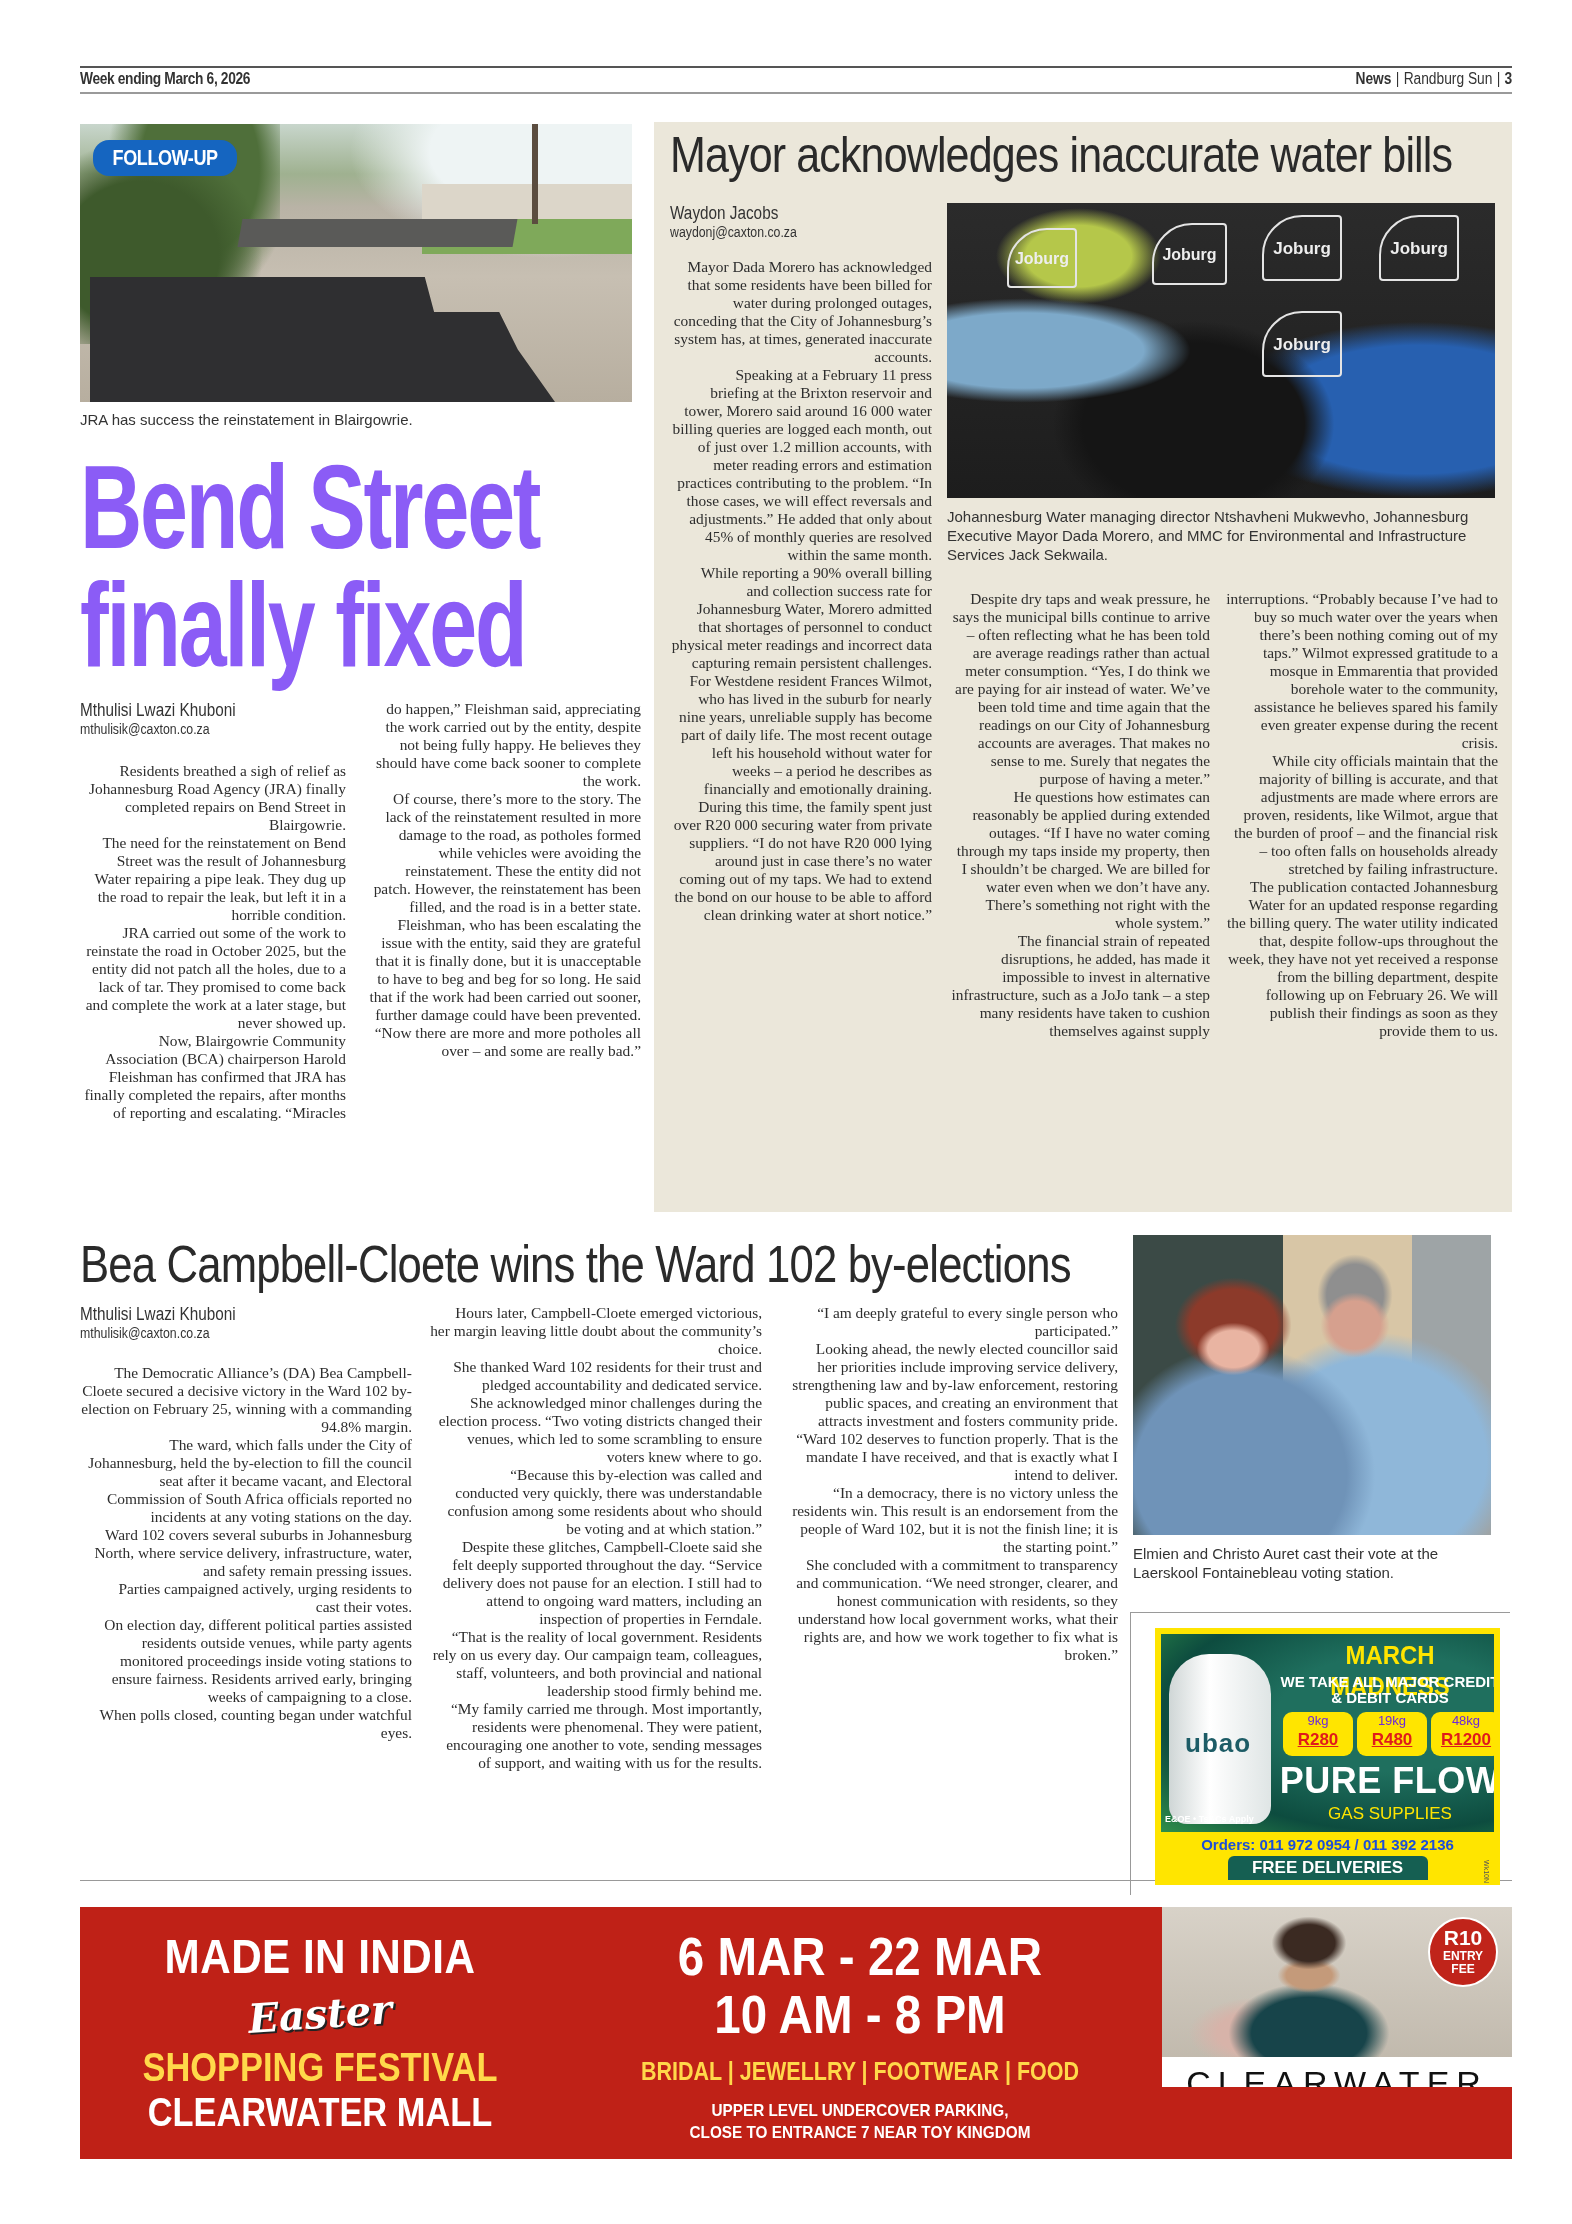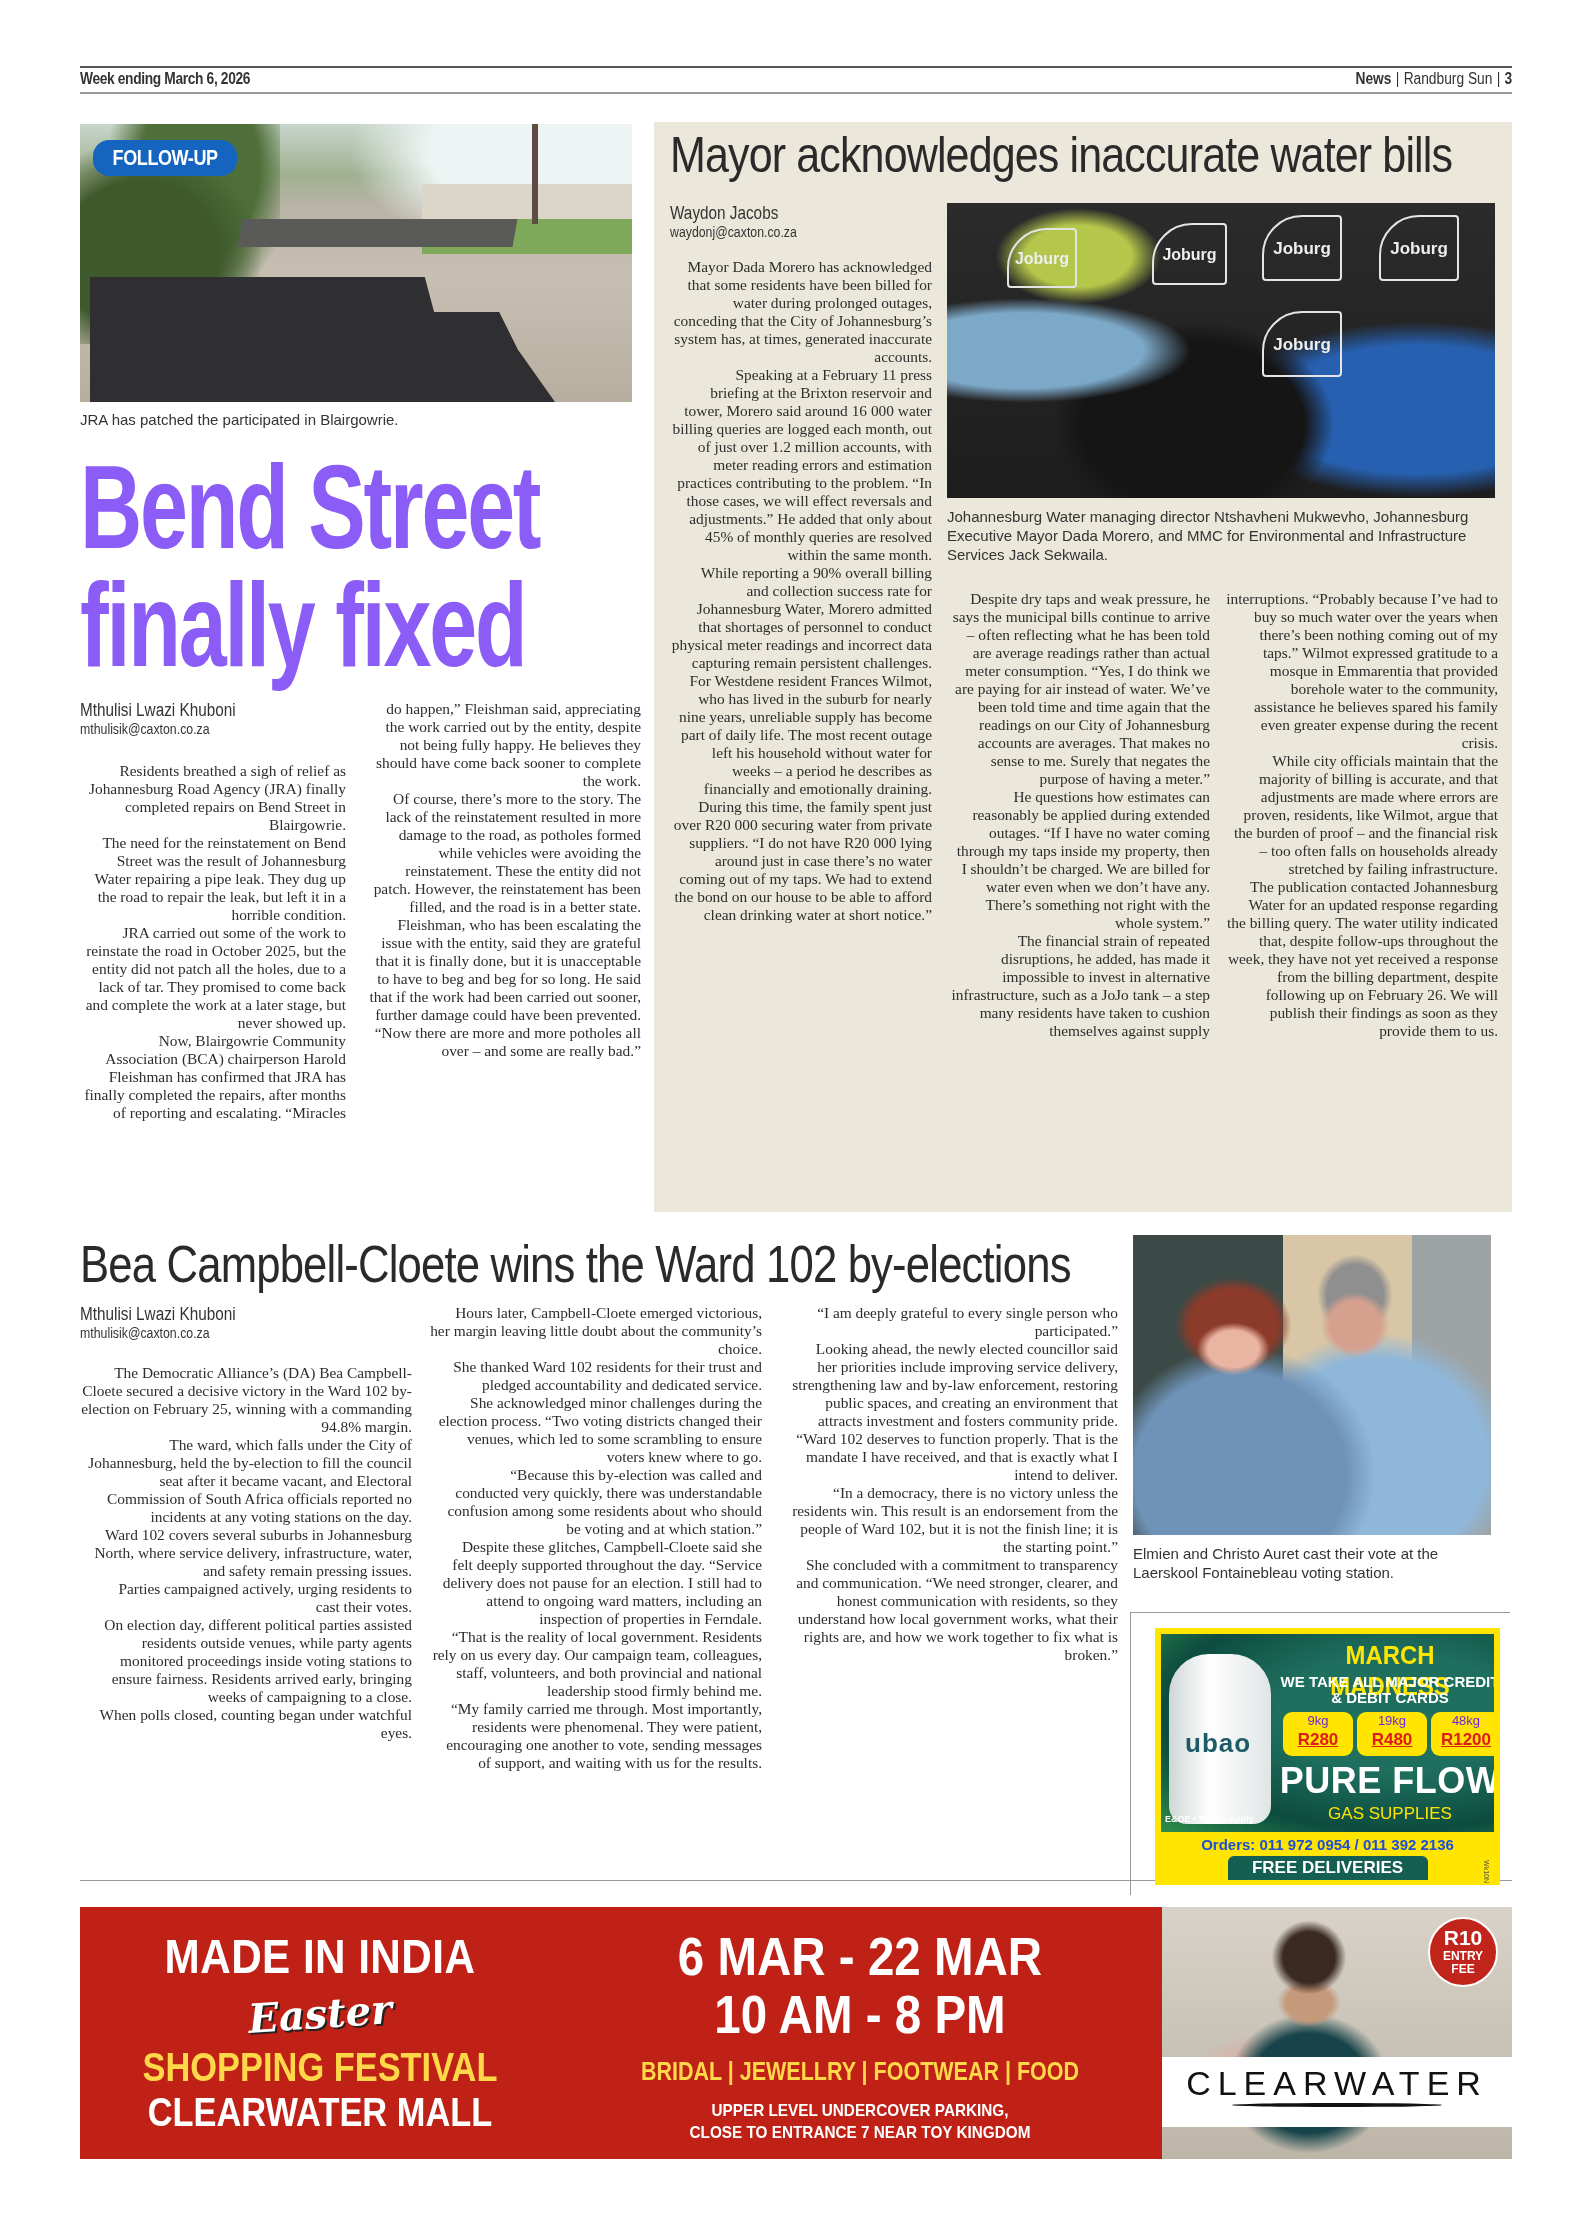--- a/index.html
+++ b/index.html
@@ -94,21 +94,21 @@
   .india { left: 80px; top: 1907px; width: 1432px; height: 252px; background: #bf2117; }
   .india-left { position:absolute; left: 0; top: 0; width: 480px; text-align:center; font-family:"Liberation Sans", sans-serif; font-weight:bold; }
   .mii { margin-top: 22px; font-size: 48px; color:#fff; transform: scaleX(0.88); letter-spacing: 0.5px; }
   .easter { margin-top: 6px; font-family: "DejaVu Serif", serif; font-style: italic; font-weight: bold; font-size: 40px; color: #fff; text-shadow: 2px 2px 0 #222; transform: rotate(-4deg); }
   .sf { margin-top: 8px; font-size: 40px; color:#ffd84a; transform: scaleX(0.86); }
   .cm { font-size: 40px; color:#fff; transform: scaleX(0.86); line-height: 44px; }
   .india-mid { position:absolute; left: 480px; top: 0; width: 600px; text-align:center; font-family:"Liberation Sans", sans-serif; font-weight:bold; }
   .dates { margin-top: 20px; font-size: 54px; line-height: 58px; color:#fff; transform: scaleX(0.88); }
   .cats { margin-top: 14px; font-size: 25px; color:#ffd84a; transform: scaleX(0.86); }
   .park { margin-top: 14px; font-size: 17px; line-height: 22px; color:#fff; transform: scaleX(0.9); }
-  .india-right { position:absolute; left: 1082px; top: 0; width: 350px; height: 252px; background:
+  .india-right { position:absolute; left: 1082px; top: 0; width: 350px; height: 180px; background:
       radial-gradient(ellipse at 42% 20%, #3b2a22 0 9%, transparent 13%),
       radial-gradient(ellipse at 42% 38%, #c49a7a 0 8%, transparent 11%),
       radial-gradient(ellipse at 42% 70%, #17444a 0 20%, transparent 28%),
       radial-gradient(ellipse at 28% 70%, #d7b3a9 0 12%, transparent 20%),
       linear-gradient(180deg, #d8d2c8 0%, #bdb5a8 100%); overflow:hidden;padding-left:28px; }
   .entry { position:absolute; right: 14px; top: 10px; width: 70px; height: 70px; border-radius: 50%; background:#c0241a; border: 2px solid #fff; text-align:center; color:#fff; font-family:"Liberation Sans", sans-serif; font-weight:bold; }
   .entry .r { font-size: 21px; line-height: 24px; margin-top: 7px; }
   .entry .e { font-size: 12px; line-height: 13px; }
   .cw-band { position:absolute; left: 0; top: 150px; width: 100%; height: 70px; background:#fff; text-align:center; }
   .cw-word { font-family:"Liberation Sans", sans-serif; font-size: 34px; letter-spacing: 7px; color:#111; line-height: 52px; }
@@ -125,21 +125,21 @@
 <div class="abs rule-bot"></div>
 
 <div class="abs photo road">
   <div class="veg-left"></div>
   <div class="veg-right"></div>
   <div class="patch1"></div>
   <div class="patch2"></div>
   <div class="pole"></div>
 </div>
 <div class="abs followup"><span>FOLLOW-UP</span></div>
-<div class="abs caption" style="left:80px; top:410px; width:552px;">JRA has patched the participated in Blairgowrie.</div>
+<div class="abs caption" style="left:80px; top:410px; width:552px;">JRA has success the reinstatement in Blairgowrie.</div>
 
 <div class="abs bigtitle">
   <div>Bend Street</div>
   <div>finally fixed</div>
 </div>
 
 <div class="abs" style="left:80px; top:700px; width:270px;">
   <div class="byline-name">Mthulisi Lwazi Khuboni</div>
   <div class="byline-email">mthulisik@caxton.co.za</div>
 </div>

